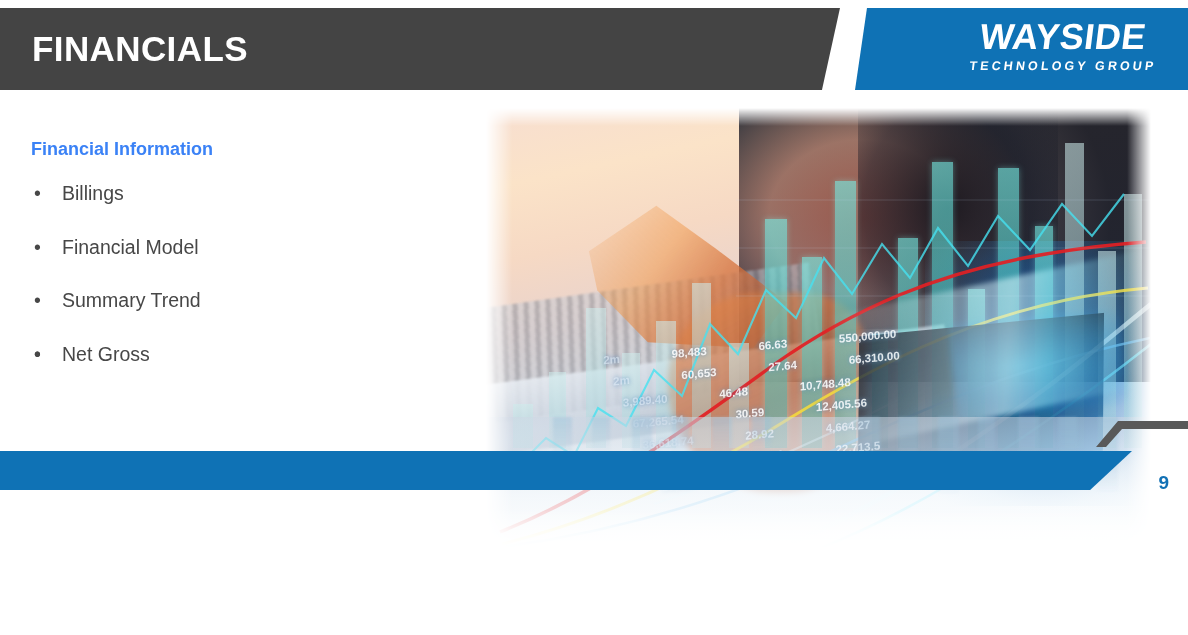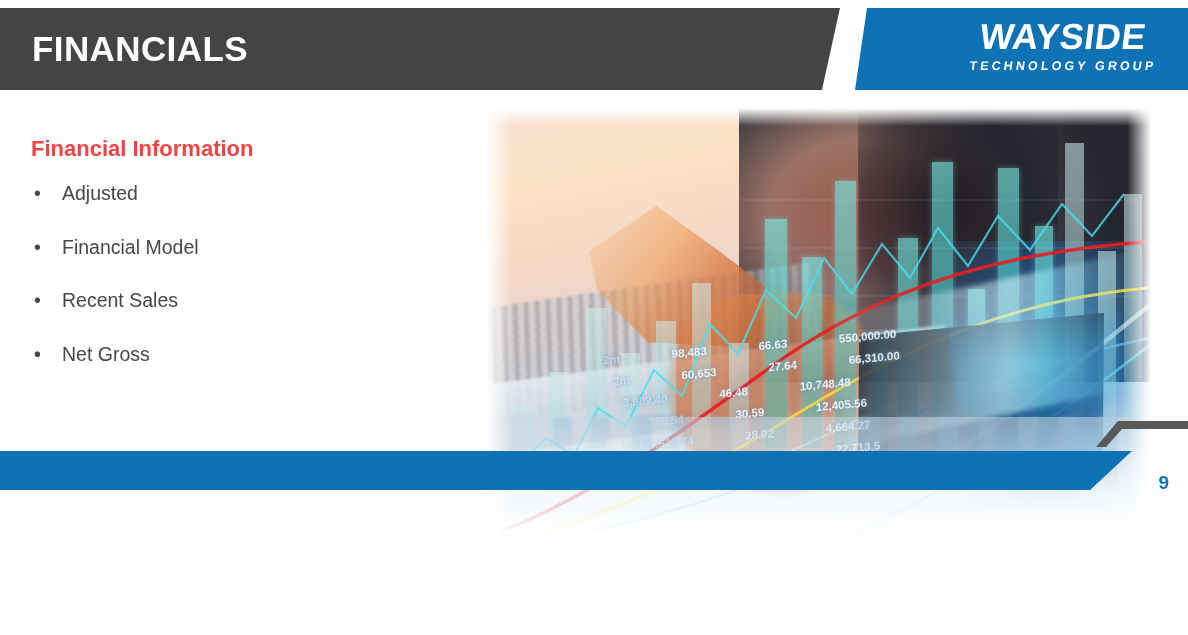--- a/index.html
+++ b/index.html
@@ -80,23 +80,23 @@
     margin-top: 1px;
     transform: skewX(-7deg);
     white-space: nowrap;
   }
 
   
   #content-heading {
     position: absolute;
     left: 31px;
     top: 133px;
-    font-size: 22px;
+    font-size: 18px;
     font-weight: bold;
-    color: #ef4444;
+    color: #3b82f6;
     line-height: 32px;
     white-space: nowrap;
   }
 
   #bullet-list {
     position: absolute;
     left: 31px;
     top: 180px;
     width: 440px;
     list-style: none;
@@ -389,29 +389,29 @@
       <div id="logo-wordmark">WAYSIDE</div>
       <div id="logo-tagline">TECHNOLOGY GROUP</div>
     </div>
   </div>
 
   <div id="content-heading">Financial Information</div>
 
   <ul id="bullet-list">
     <li>
       <span class="bullet-dot">•</span>
-      <span>Adjusted</span>
+      <span>Billings</span>
     </li>
     <li>
       <span class="bullet-dot">•</span>
       <span>Financial Model</span>
     </li>
     <li>
       <span class="bullet-dot">•</span>
-      <span>Recent Sales</span>
+      <span>Summary Trend</span>
     </li>
     <li>
       <span class="bullet-dot">•</span>
     </li>
     <li>
       <span class="bullet-dot">•</span>
       <span>Net Gross</span>
     </li>
   </ul>
 

